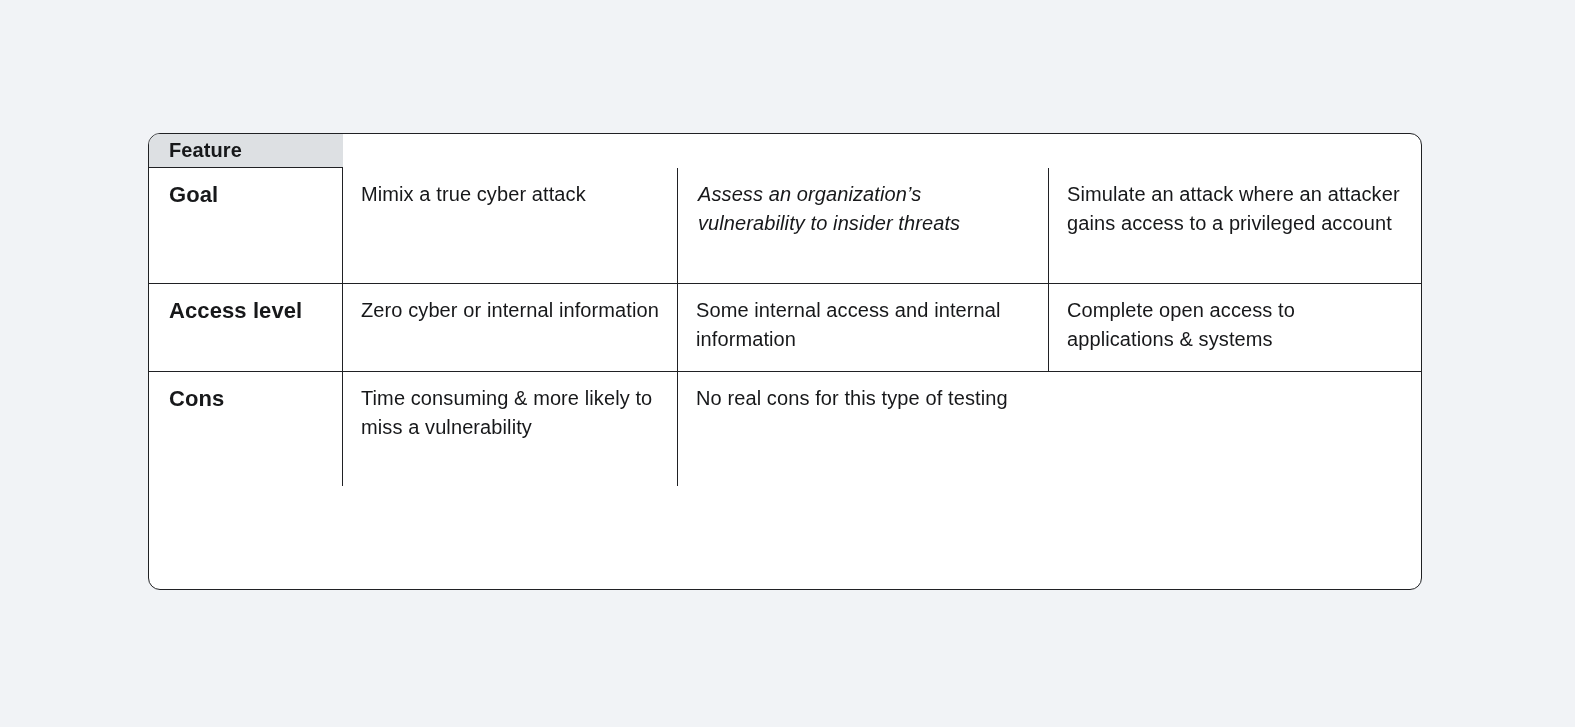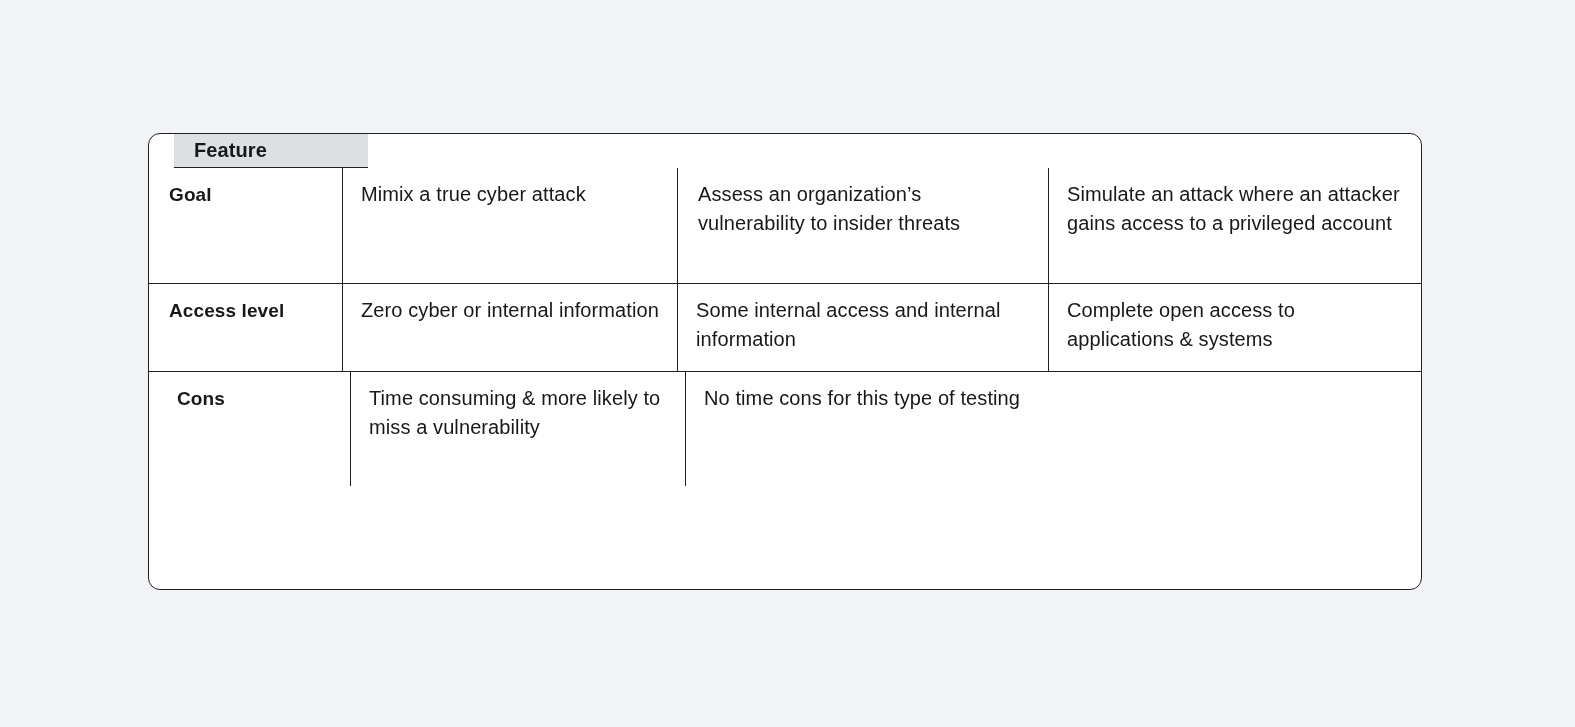--- a/index.html
+++ b/index.html
@@ -28,25 +28,25 @@
     border: 1px solid #202124;
     border-radius: 12px;
     overflow: hidden;
   }
 
   .trow {
     display: grid;
     grid-template-columns: 194px 335px 371px 372px;
     box-sizing: border-box;
   }
-  .trow.header-row   { height: 34px; margin-left: 25px;  }
+  .trow.header-row   { height: 34px;  }
   .trow.row-goal     { height: 116px; }
   .trow.row-access   { height: 88px;  }
   .trow.row-pros     { height: 88px;  }
-  .trow.row-cons     { height: 114px; margin-left: 8px; }
+  .trow.row-cons     { height: 114px; }
 
   .cell {
     box-sizing: border-box;
     border-right: 1px solid #202124;
     border-bottom: 1px solid #202124;
     padding: 12px 18px 10px 18px;
     font-size: 20px;
     line-height: 29px;
     letter-spacing: 0.1px;
     overflow: hidden;
@@ -60,24 +60,24 @@
     font-weight: 700;
     font-size: 20px;
     display: flex;
     align-items: center;
     padding-top: 0;
     padding-bottom: 0;
   }
 
   .label-cell {
     font-weight: 700;
-    font-size: 19px;
+    font-size: 22px;
   }
 
-  .cell-grey-goal { padding-left: 20px; }
+  .cell-grey-goal { padding-left: 20px; font-style: italic; }
 </style>
 </head>
 <body>
 
 <div class="comparison-table">
 
   <div class="trow header-row">
     <div class="cell">Feature</div>
   </div>
 
@@ -92,16 +92,16 @@
     <div class="cell label-cell">Access level</div>
     <div class="cell">Zero cyber or internal information</div>
     <div class="cell">Some internal access and internal information</div>
     <div class="cell">Complete open access to applications &amp; systems</div>
   </div>
 
 
   <div class="trow row-cons">
     <div class="cell label-cell">Cons</div>
     <div class="cell">Time consuming &amp; more likely to miss a vulnerability</div>
-    <div class="cell">No time cons for this type of testing</div>
+    <div class="cell">No real cons for this type of testing</div>
   </div>
 
 </div>
 
 </body></html>

